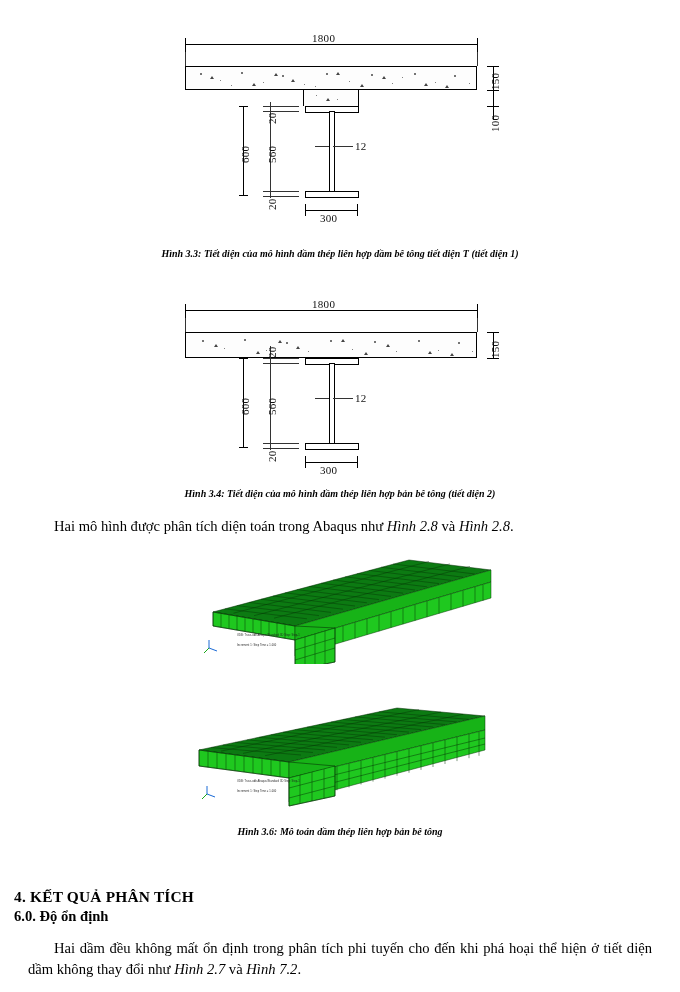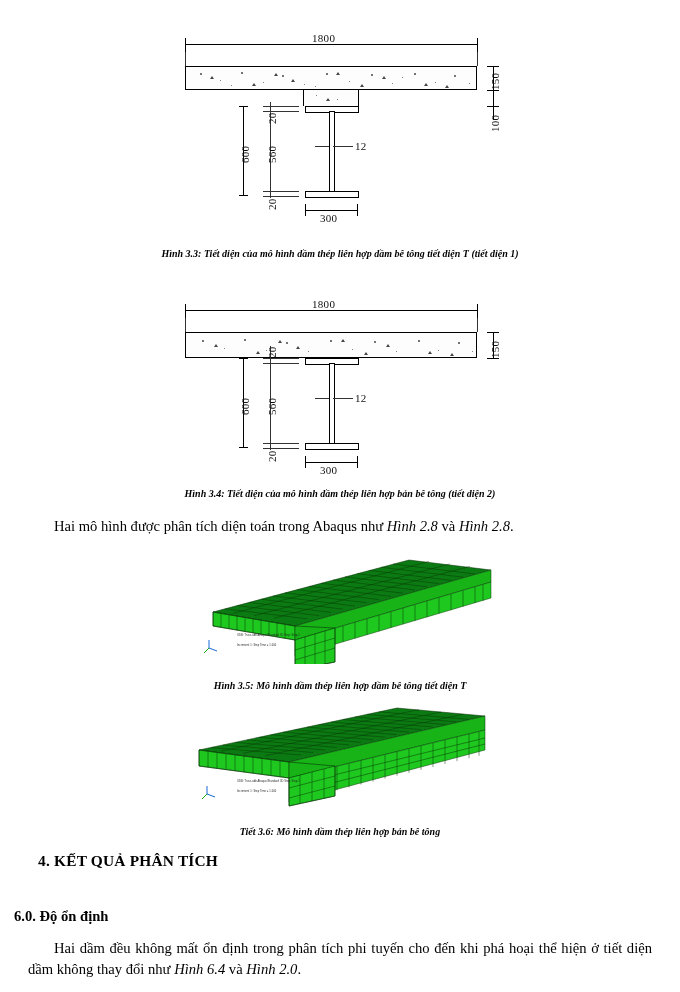--- a/index.html
+++ b/index.html
@@ -287,21 +287,20 @@
       <g>
         <line x1="14" y1="96" x2="14" y2="88" stroke="#1a6ad6" stroke-width="1"></line>
         <line x1="14" y1="96" x2="22" y2="99" stroke="#1a6ad6" stroke-width="1"></line>
         <line x1="14" y1="96" x2="9" y2="101" stroke="#18a818" stroke-width="1"></line>
       </g>
     </svg>
     <div class="abq-txt" style="left:42px;top:82px;">ODB: Truss.odb  Abaqus/Standard  3D  Step: Step-1</div>
     <div class="abq-txt" style="left:42px;top:92px;">Increment  1: Step Time = 1.000</div>
   </div>
 
-  <div class="caption" style="top:676px;">Hình 3.5: Mô hình dầm thép liên hợp dầm bê tông tiết diện T</div>
 
   <div class="model" style="left:185px;top:702px;width:310px;height:112px;">
     <svg width="310" height="112" viewBox="0 0 310 112">
       <polygon points="14,48 212,6 300,14 104,60" fill="#0c7a12" stroke="#042a04" stroke-width="0.5"></polygon>
       <g stroke="#052f05" stroke-width="0.45" fill="none" opacity="0.9">
         <line x1="26" y1="45.5" x2="116" y2="53"></line>
           <line x1="38" y1="43" x2="128" y2="50.5"></line>
         <line x1="50" y1="40.4" x2="140" y2="48"></line>
           <line x1="62" y1="37.9" x2="152" y2="45.4"></line>
         <line x1="74" y1="35.3" x2="164" y2="42.9"></line>
@@ -368,23 +367,23 @@
       <g>
         <line x1="22" y1="92" x2="22" y2="84" stroke="#1a6ad6" stroke-width="1"></line>
         <line x1="22" y1="92" x2="30" y2="95" stroke="#1a6ad6" stroke-width="1"></line>
         <line x1="22" y1="92" x2="17" y2="97" stroke="#18a818" stroke-width="1"></line>
       </g>
     </svg>
     <div class="abq-txt" style="left:52px;top:78px;">ODB: Truss.odb  Abaqus/Standard  3D  Step: Step-1</div>
     <div class="abq-txt" style="left:52px;top:88px;">Increment  1: Step Time = 1.000</div>
   </div>
 
-  <div class="caption" style="top:822px;">Tiết 3.6: Mô hình dầm thép liên hợp bản bê tông</div>
-
-  <div class="h1" style="top:852px;margin-left:24px;">4. KẾT QUẢ PHÂN TÍCH</div>
+  <div class="caption" style="top:822px;">Hình 3.6: Mô toán dầm thép liên hợp bản bê tông</div>
+
+  <div class="h1" style="top:888px;">4. KẾT QUẢ PHÂN TÍCH</div>
 
   <div class="h2" style="top:908px;">6.0. Độ ổn định</div>
 
   <div class="para indent" style="top:938px;">
-    <span>Hai dầm đều không mất ổn định trong phân tích phi tuyến cho đến khi phá hoại thể hiện ở tiết diện dầm không thay đổi như </span><span class="it">Hình 6.4</span><span> và </span><span class="it">Hình 2.0</span><span>.</span>
+    <span>Hai dầm đều không mất ổn định trong phân tích phi tuyến cho đến khi phá hoại thể hiện ở tiết diện dầm không thay đổi như </span><span class="it">Hình 2.7</span><span> và </span><span class="it">Hình 7.2</span><span>.</span>
   </div>
 
 </div>
 
 </body></html>

